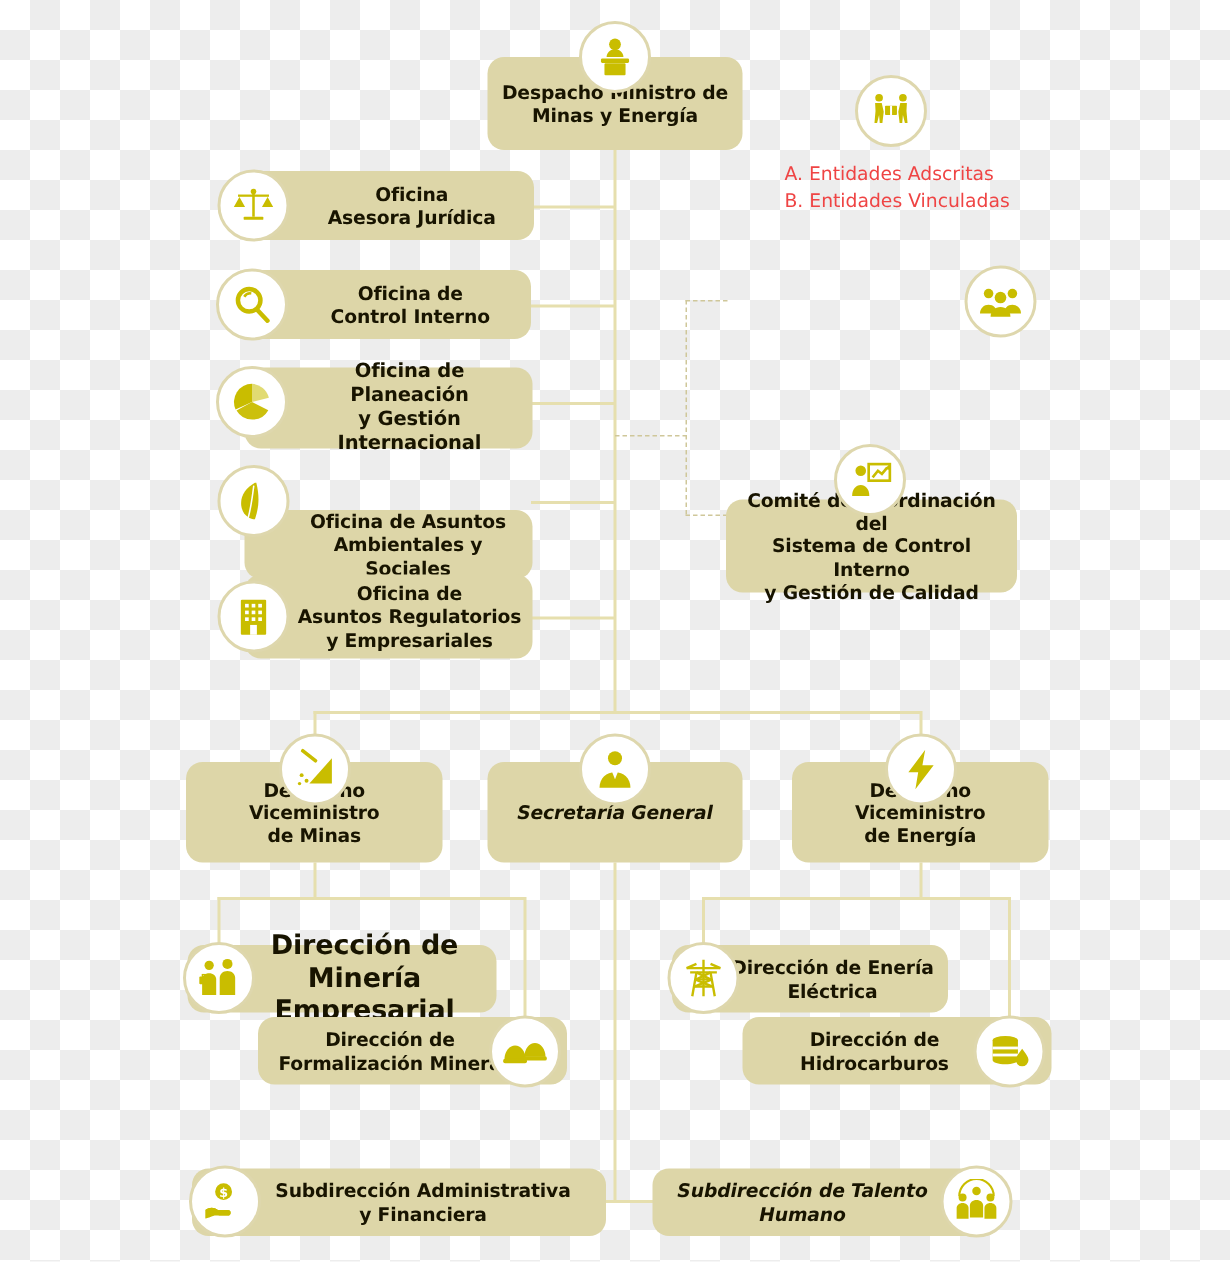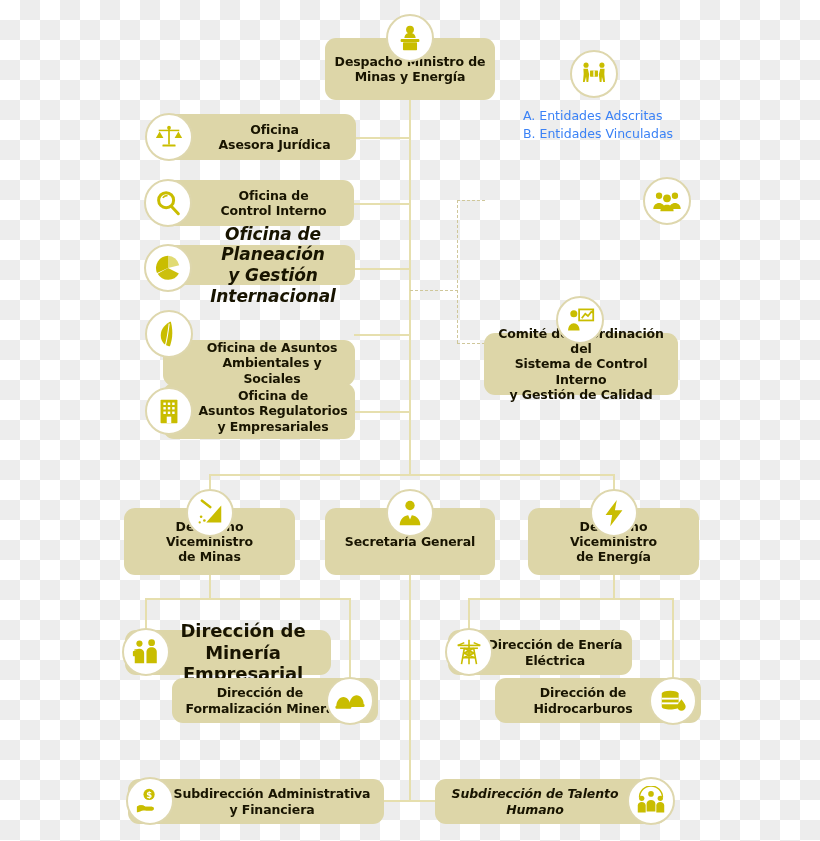--- a/index.html
+++ b/index.html
@@ -52,21 +52,21 @@
     z-index:3;
     box-sizing:border-box;
   }
   .ibub svg{display:block;}
 
   .legend-text{
     position:absolute;
     font-family:"DejaVu Sans", sans-serif;
     font-size:12.5px;
     font-weight:normal;
-    color:#3b82f6;
+    color:#ef4444;
     line-height:1.45;
     white-space:pre-line;
     z-index:2;
   }
 </style>
 </head>
 <body>
 
 <div id="chart">
 
@@ -147,21 +147,21 @@
 Control Interno</span>
   </div>
   <div class="ibub" style="left:144px;top:179px;width:48px;height:48px;">
     <svg width="30" height="30" viewBox="0 0 32 32" fill="none" stroke="#c9bd00" stroke-width="3.2">
       <circle cx="14" cy="13" r="8"></circle>
       <line x1="19.5" y1="19.5" x2="27" y2="27.5" stroke-linecap="round"></line>
       <path d="M10.5 10.5a5 5 0 0 1 5-2.4" stroke-width="1.8"></path>
     </svg>
   </div>
 
-  <div class="node" style="left:163px;top:245px;width:192px;height:40px;font-size:17px;padding-left:28px;font-style:italic;">
+  <div class="node" style="left:163px;top:245px;width:192px;height:54px;font-size:13px;padding-left:28px;">
     <span class="lbl">Oficina de Planeación
 y Gestión Internacional</span>
   </div>
   <div class="ibub" style="left:144px;top:244px;width:48px;height:48px;">
     <svg width="30" height="30" viewBox="0 0 32 32" fill="#c9bd00">
       <path d="M16 16V3A13 13 0 0 0 4.3 21.3z"></path>
       <path d="M16 16l11.6 5.8A13 13 0 0 1 5 22z" opacity="0.95"></path>
       <path d="M16 16V3a13 13 0 0 1 12 10z" opacity="0.55"></path>
     </svg>
   </div>
@@ -233,21 +233,21 @@
   <div class="ibub" style="left:186px;top:489px;width:48px;height:48px;">
     <svg width="30" height="30" viewBox="0 0 32 32" fill="#c9bd00">
       <path d="M28 8v18H12z"></path>
       <rect x="5" y="5" width="14" height="2.6" rx="1.1" transform="rotate(38 12 6)"></rect>
       <circle cx="6.5" cy="20" r="1.4"></circle>
         <circle cx="10" cy="24" r="1.4"></circle>
         <circle cx="5" cy="26" r="1.2"></circle>
     </svg>
   </div>
 
-  <div class="node" style="left:325px;top:508px;width:170px;height:67px;font-size:12.5px;">
+  <div class="node" style="left:325px;top:508px;width:170px;height:67px;font-size:12.5px;font-style:italic;">
     <span class="lbl">Secretaría General</span>
   </div>
   <div class="ibub" style="left:386px;top:489px;width:48px;height:48px;">
     <svg width="30" height="30" viewBox="0 0 32 32" fill="#c9bd00">
       <circle cx="16" cy="8" r="5"></circle>
       <path d="M5 29c0-7 5-11 11-11s11 4 11 11z"></path>
       <path d="M14 18l2 5 2-5-2-1.5z" fill="#fff"></path>
     </svg>
   </div>
 
@@ -313,21 +313,21 @@
   <div class="ibub" style="left:649px;top:677px;width:48px;height:48px;">
     <svg width="30" height="30" viewBox="0 0 32 32" fill="#c9bd00">
       <ellipse cx="13" cy="8" rx="9" ry="3"></ellipse>
       <path d="M4 8v14c0 1.8 4 3 9 3s9-1.2 9-3V8z"></path>
       <rect x="4" y="12.5" width="18" height="2" fill="#fff"></rect>
       <rect x="4" y="17.5" width="18" height="2" fill="#fff"></rect>
       <path d="M25 14c3 4 4.5 6 4.5 8a4.5 4.5 0 0 1-9 0c0-2 1.5-4 4.5-8z"></path>
     </svg>
   </div>
 
-  <div class="node" style="left:128px;top:779px;width:256px;height:45px;font-size:12.5px;padding-left:32px;">
+  <div class="node" style="left:128px;top:779px;width:276px;height:45px;font-size:12.5px;padding-left:32px;">
     <span class="lbl">Subdirección Administrativa
 y Financiera</span>
   </div>
   <div class="ibub" style="left:126px;top:777px;width:48px;height:48px;">
     <svg width="30" height="30" viewBox="0 0 32 32" fill="#c9bd00">
       <circle cx="15" cy="9" r="6"></circle>
       <text x="15" y="13" font-size="9" font-weight="bold" fill="#fff" text-anchor="middle" font-family="DejaVu Sans, sans-serif">$</text>
       <path d="M2 22c3-2 6-2 9 0h7a2 2 0 0 1 0 4h-6"></path>
       <path d="M2 22c3-2 6-2 9 0h7a2 2 0 0 1 0 4h-8c-4 0-5 2-8 2V22z"></path>
     </svg>

